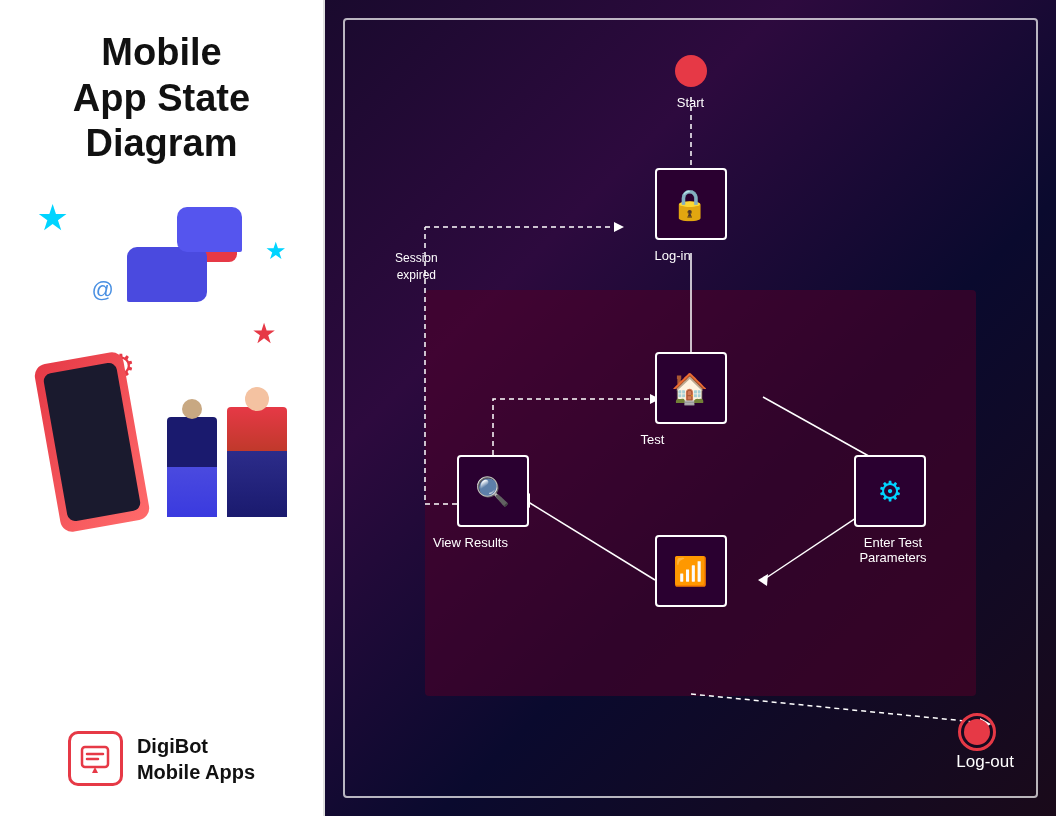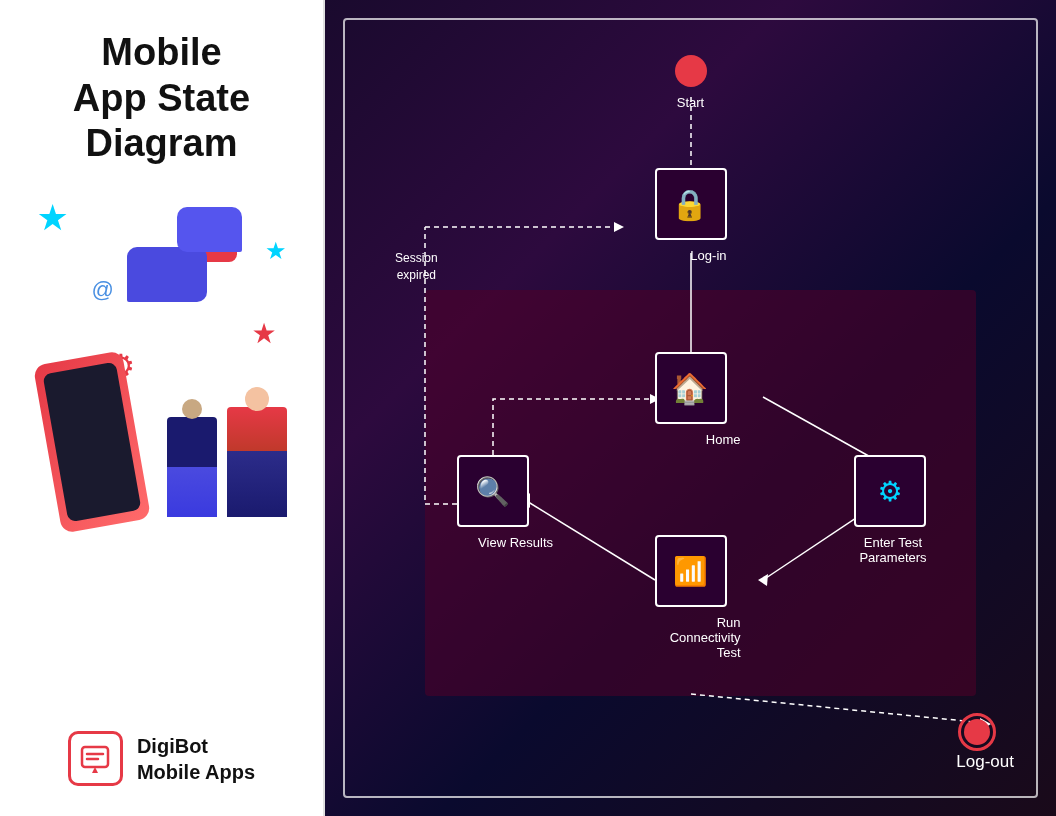--- a/index.html
+++ b/index.html
@@ -214,21 +214,21 @@
       display: flex;
       align-items: center;
       justify-content: center;
       border-radius: 4px;
     }
 
     .node-label {
       position: absolute;
       color: white;
       font-size: 13px;
-      text-align: right;
+      text-align: left;
       font-weight: 500;
     }
 
     
     .start-circle {
       position: absolute;
       width: 32px; height: 32px;
       background: #e63946;
       border-radius: 50%;
       top: 55px;
@@ -443,35 +443,34 @@
   <div class="node-box login-box">
     <span class="icon-lock">🔒</span>
   </div>
   <div class="node-label login-label">Log-in</div>
 
   <div class="session-label">Session<br>expired</div>
 
   <div class="node-box home-box">
     <span class="icon-home">🏠</span>
   </div>
-  <div class="node-label home-label">Home</div>
+  <div class="node-label home-label">Test</div>
 
   <div class="node-box vr-box">
     <span class="icon-search">🔍</span>
   </div>
   <div class="node-label vr-label">View Results</div>
 
   <div class="node-box etp-box">
     <span class="icon-gear">⚙</span>
   </div>
   <div class="node-label etp-label" style="text-align:center;">Enter Test<br>Parameters</div>
 
   <div class="node-box rct-box">
     <span class="icon-wifi">📶</span>
   </div>
-  <div class="node-label rct-label">Run<br>Connectivity<br>Test</div>
 
   <div class="logout-circle-outer">
     <div class="logout-circle-inner"></div>
   </div>
   <div class="logout-label">Log-out</div>
 
 </div>
 
 </body></html>

